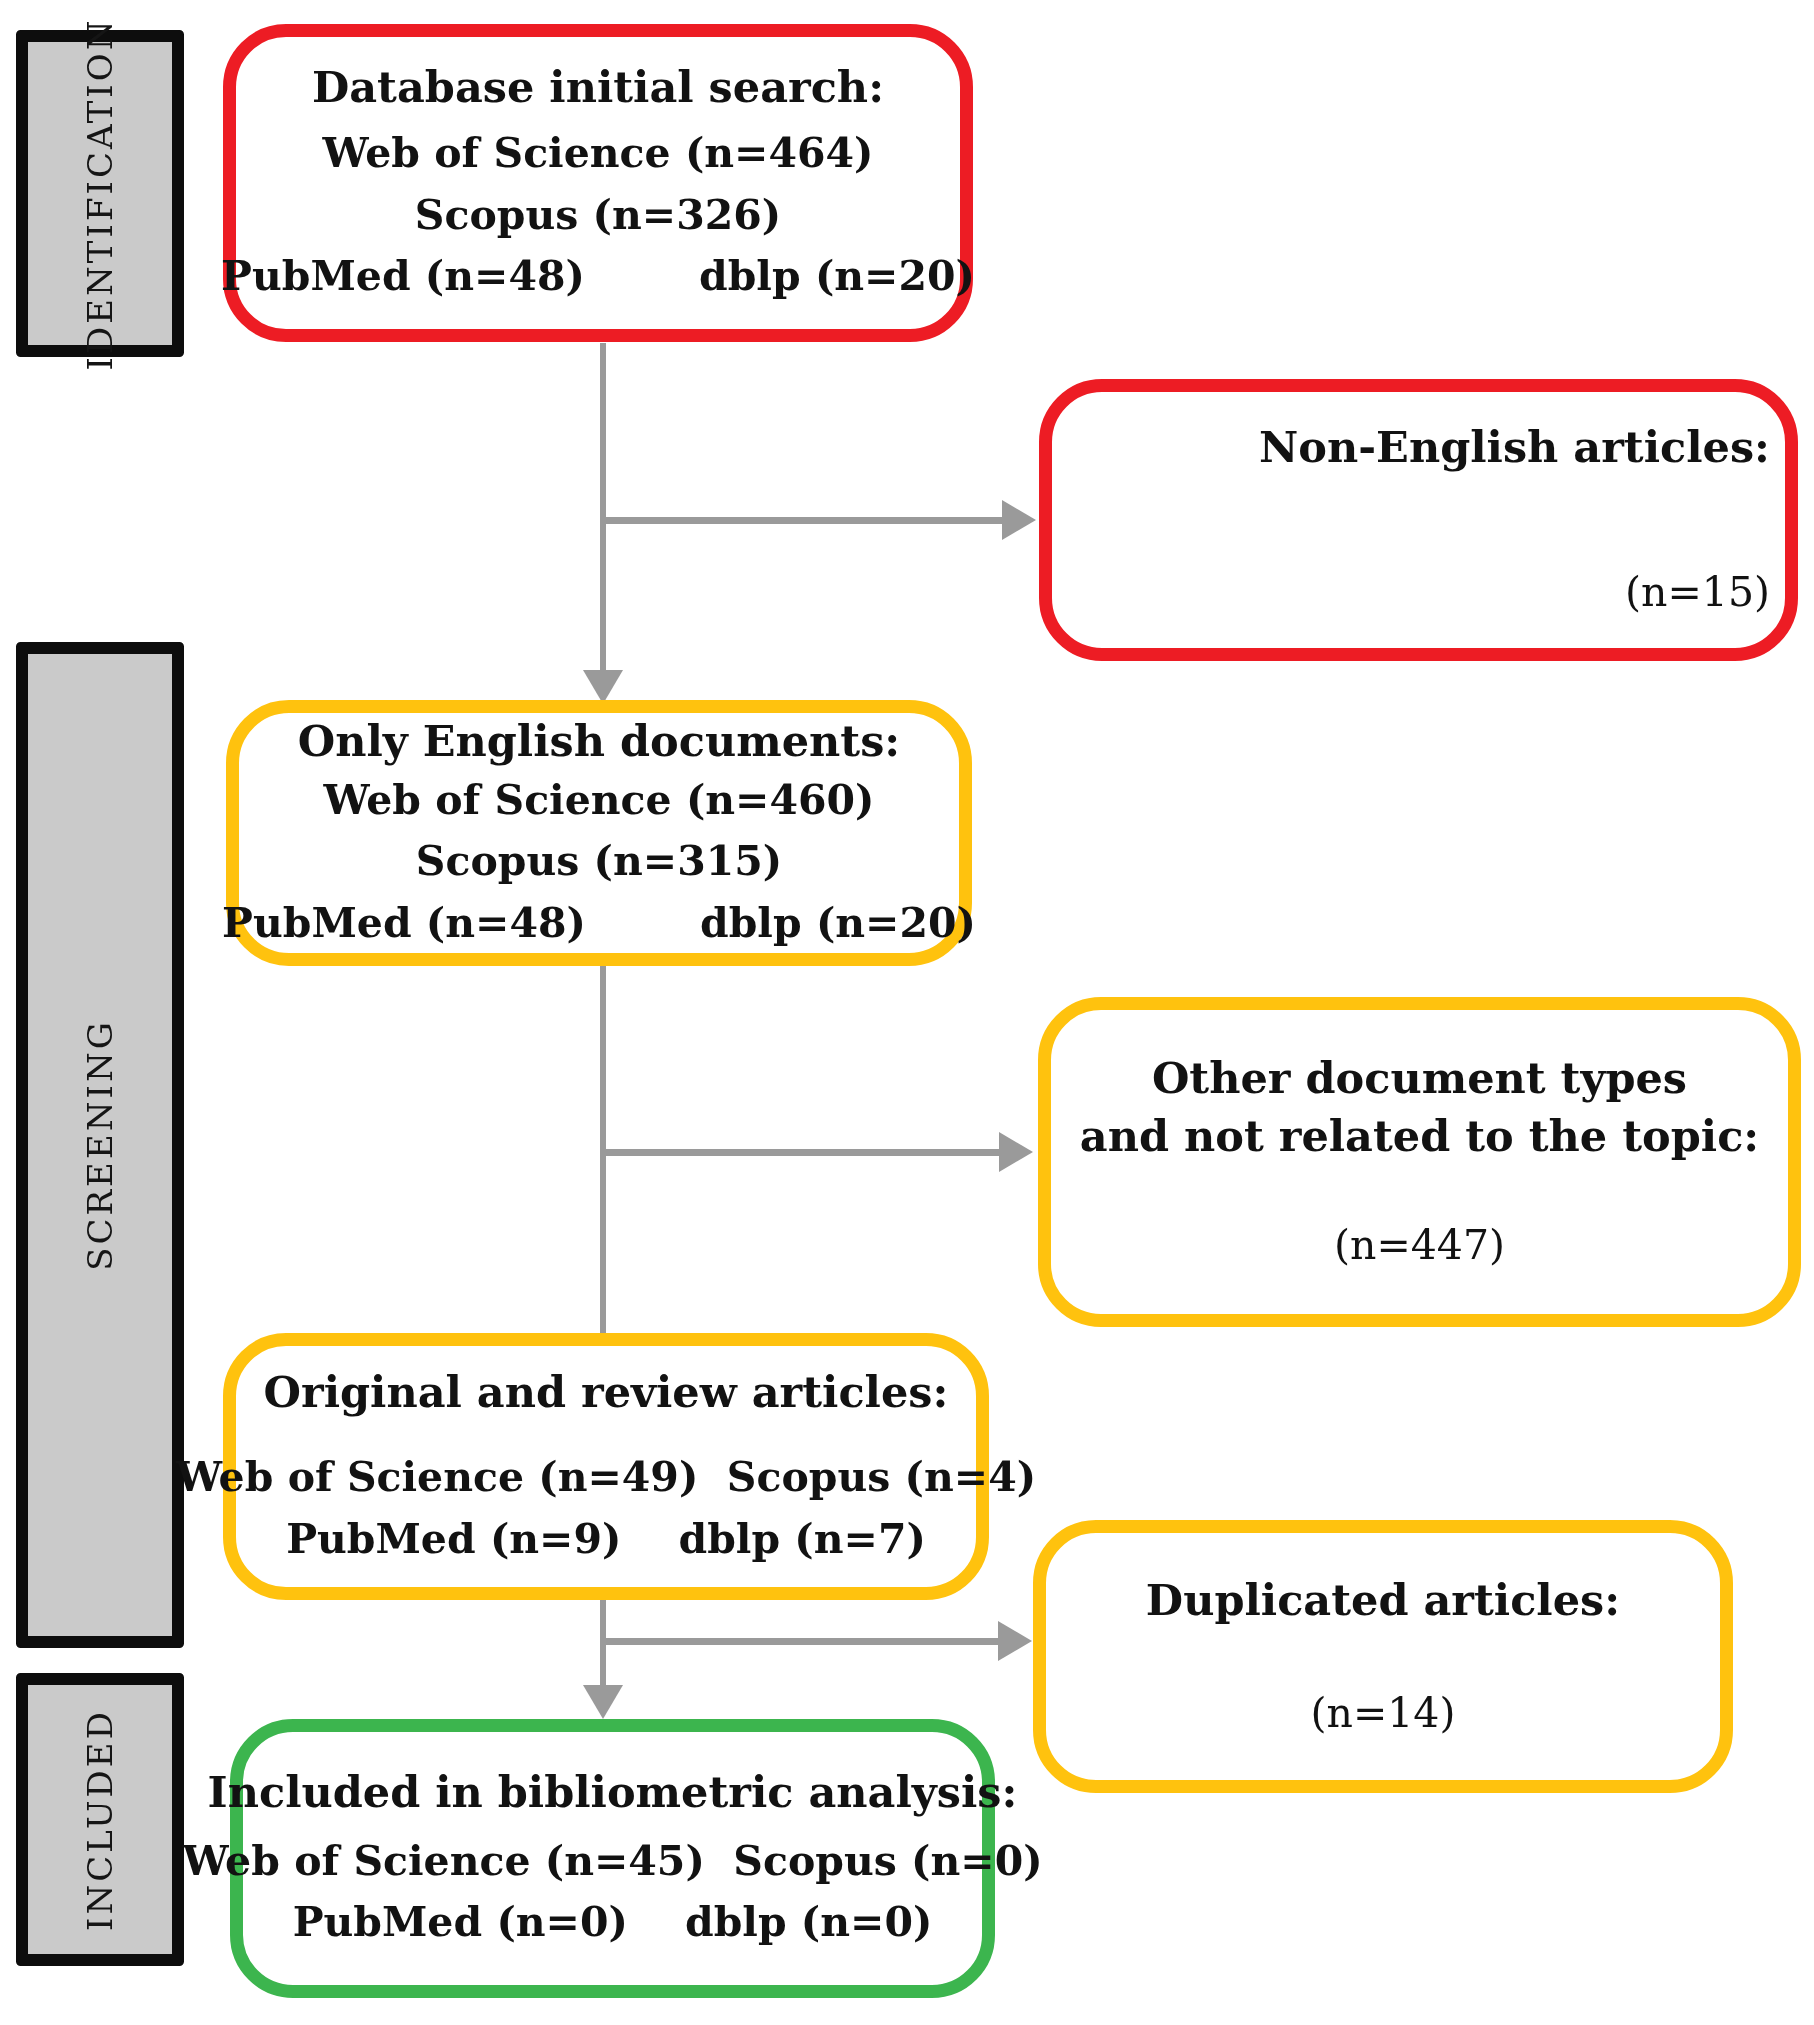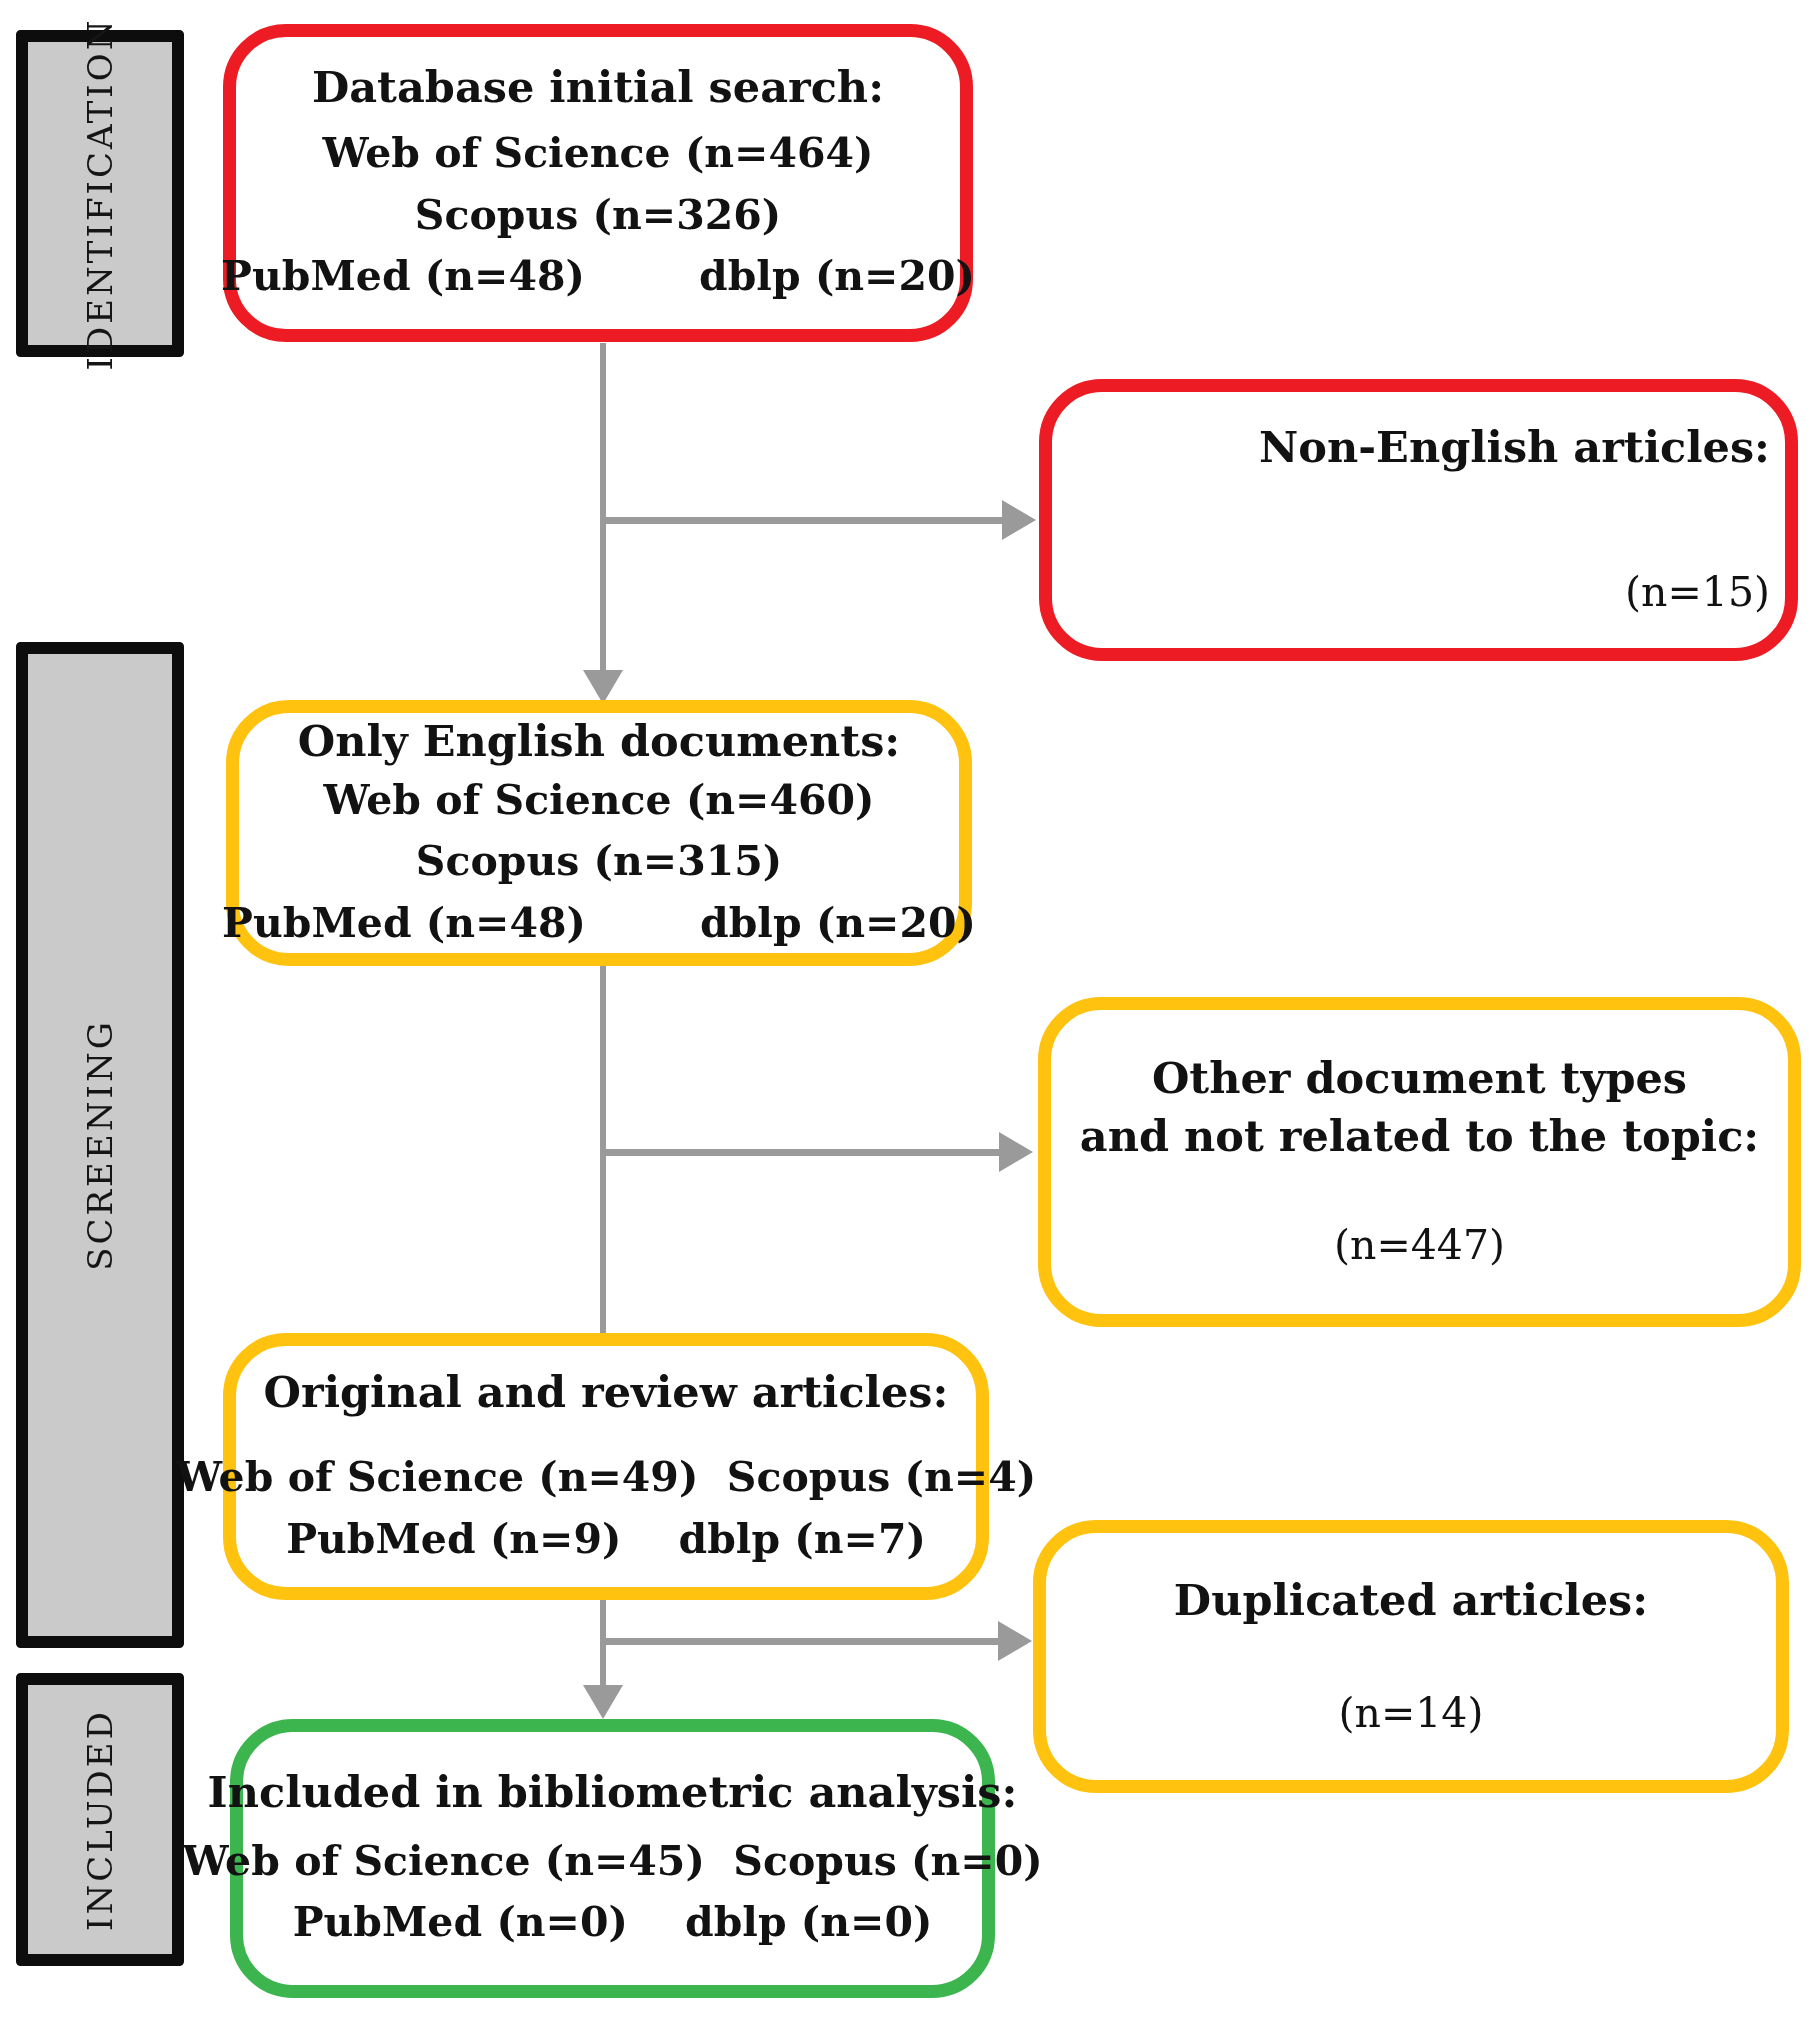--- a/index.html
+++ b/index.html
@@ -149,21 +149,21 @@
     <div class="box-title">and not related to the topic:</div>
     <div class="box-count" style="margin-top:52px;">(n=447)</div>
   </div>
 
   <div class="flow-box yellow" style="left:223px; top:1333px; width:766px; height:267px;">
     <div class="box-title" style="margin-bottom:26px;">Original and review articles:</div>
     <div class="box-line">Web of Science (n=49)  Scopus (n=4)</div>
     <div class="box-line">PubMed (n=9)    dblp (n=7)</div>
   </div>
 
-  <div class="flow-box yellow" style="left:1033px; top:1520px; width:756px; height:273px;">
+  <div class="flow-box yellow" style="left:1033px; top:1520px; width:700px; height:273px;">
     <div class="box-title">Duplicated articles:</div>
     <div class="box-count" style="margin-top:56px;">(n=14)</div>
   </div>
 
   <div class="flow-box green" style="left:230px; top:1719px; width:765px; height:279px;">
     <div class="box-title" style="margin-bottom:9px;">Included in bibliometric analysis:</div>
     <div class="box-line">Web of Science (n=45)  Scopus (n=0)</div>
     <div class="box-line">PubMed (n=0)    dblp (n=0)</div>
   </div>
 

